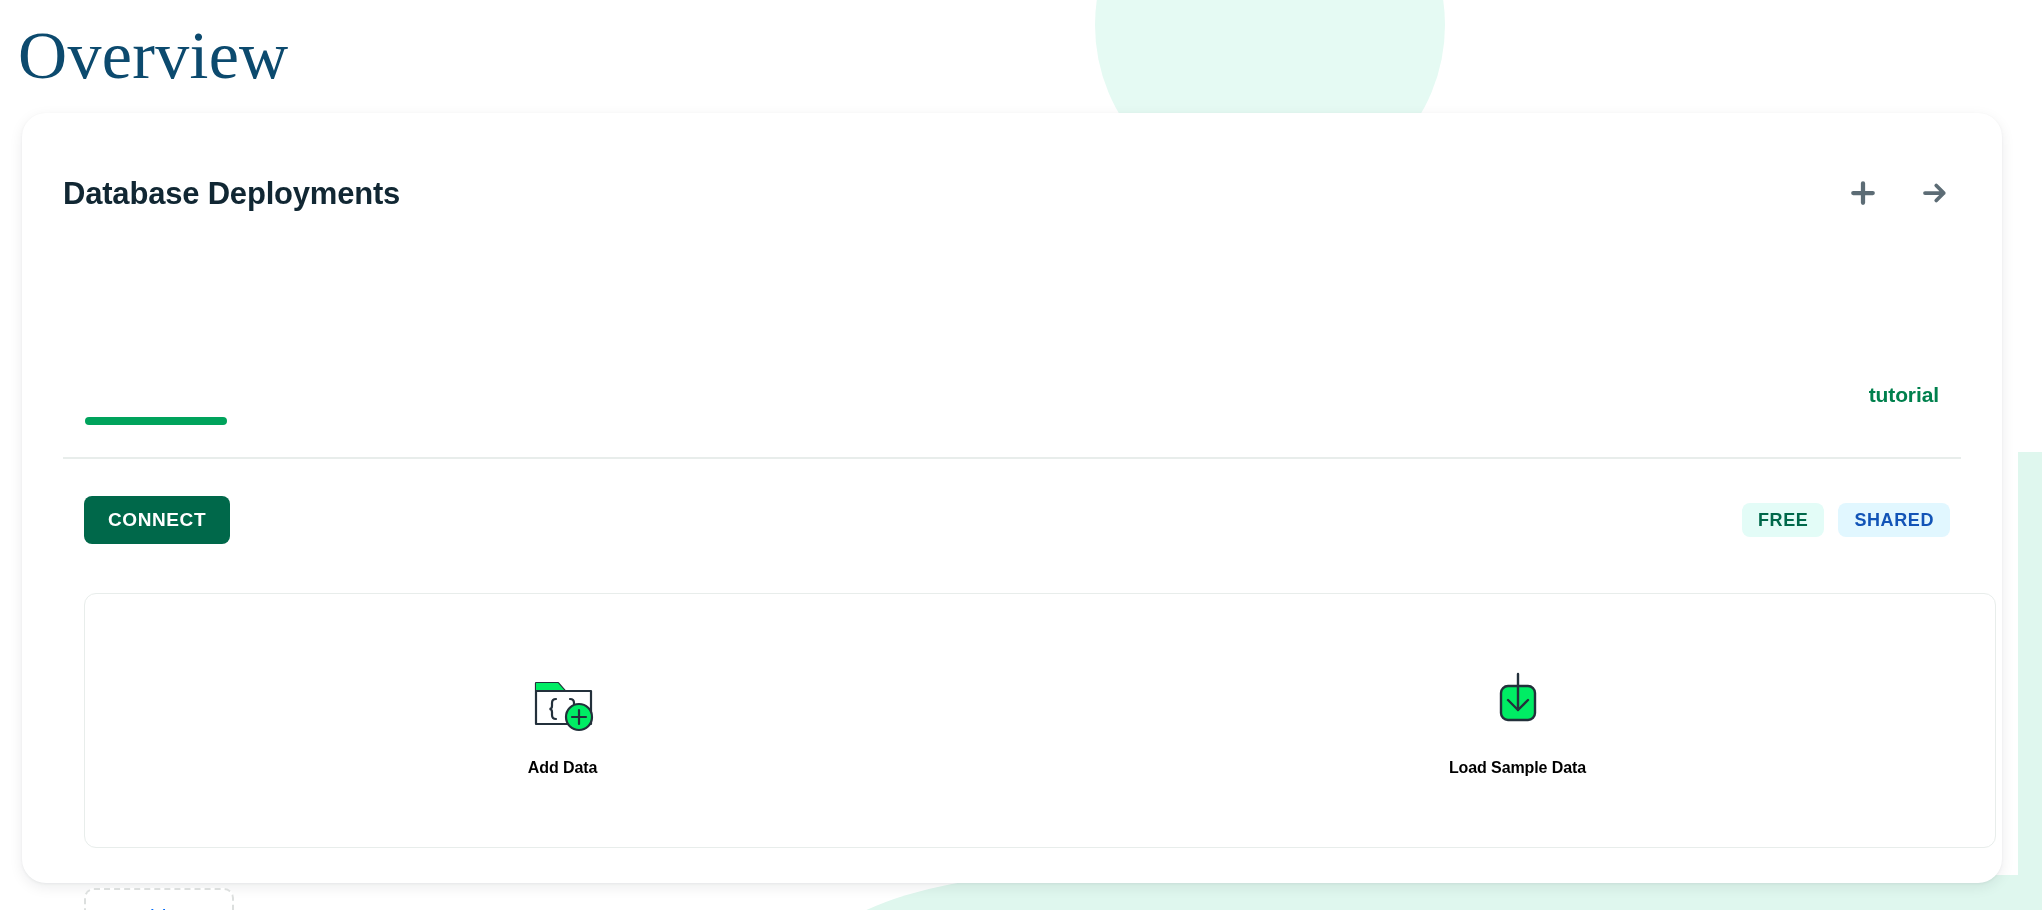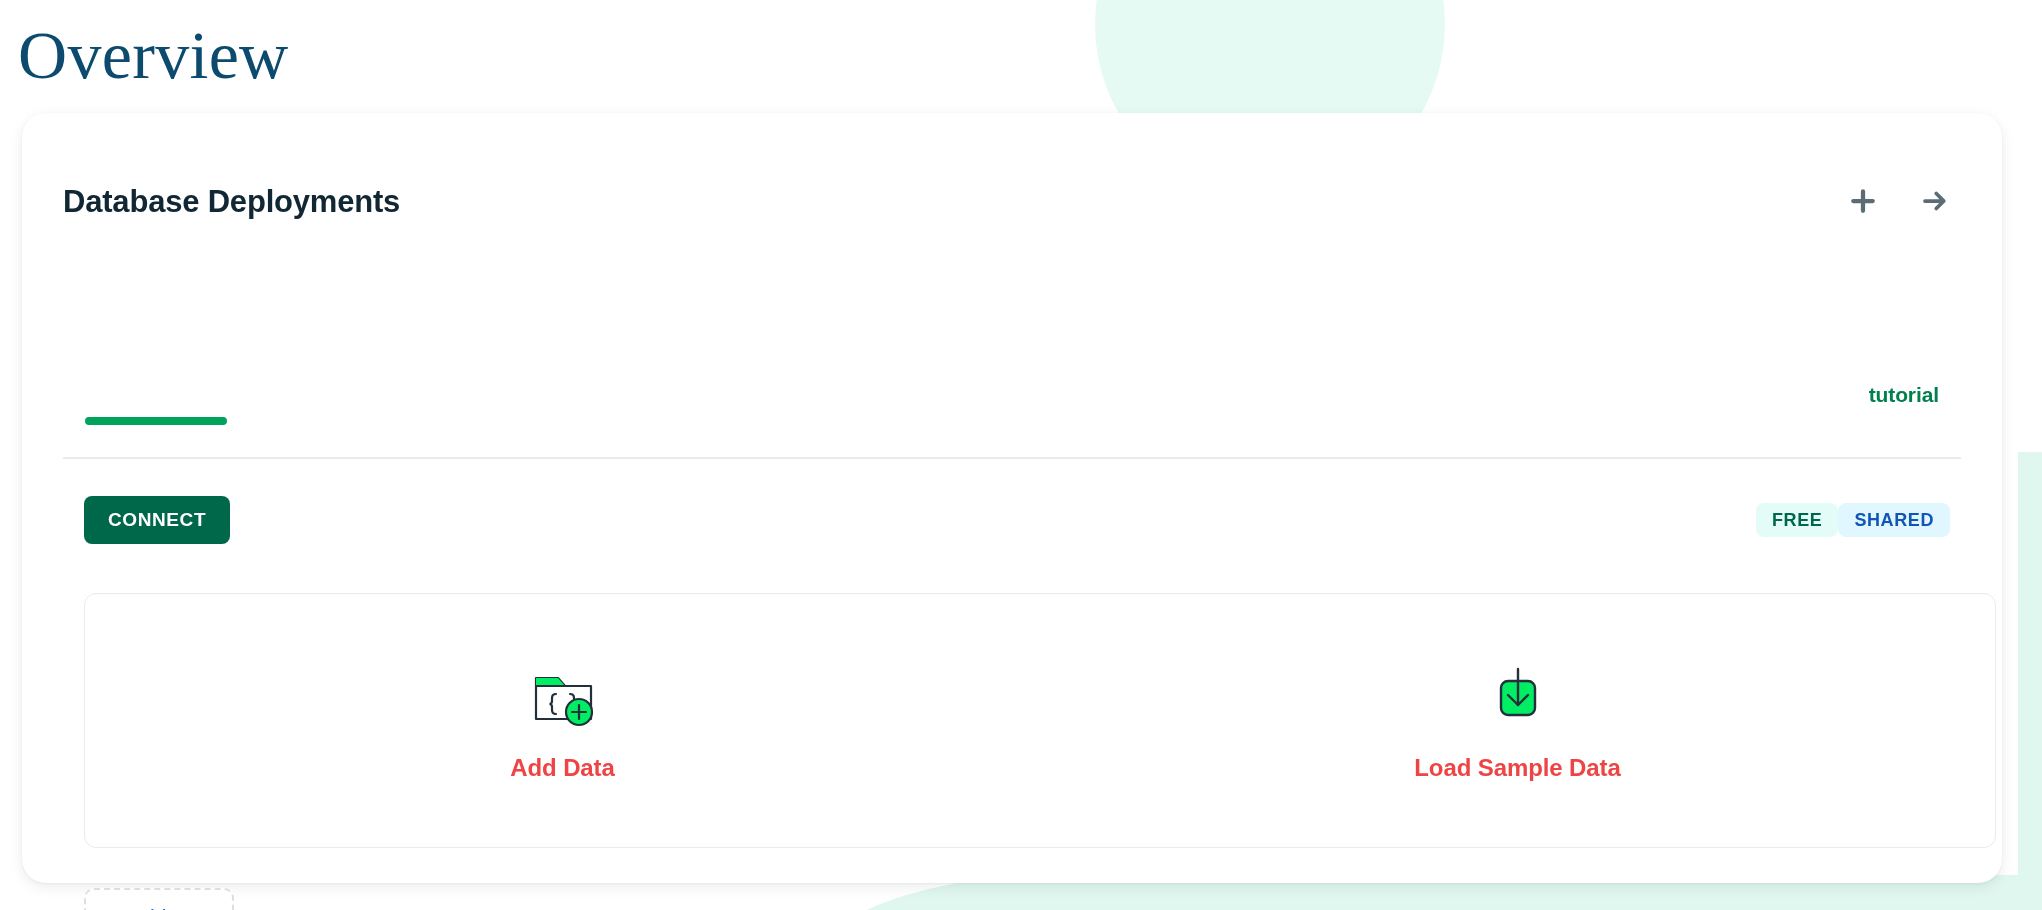--- a/index.html
+++ b/index.html
@@ -70,21 +70,21 @@
     top: 113px;
     width: 1980px;
     height: 770px;
     background: #ffffff;
     border-radius: 24px;
     box-shadow: 0 4px 14px rgba(16,24,40,0.08), 0 1px 3px rgba(16,24,40,0.05);
   }
 
   .card-header {
     position: absolute;
-    left: 0; top: 16px; right: 0;
+    left: 0; top: 8px; right: 0;
     height: 110px;
   }
 
   .card-title {
     position: absolute;
     left: 41px;
     top: 55px;
     font-size: 31px;
     font-weight: 700;
     color: #112733;
@@ -196,21 +196,21 @@
     font-weight: 700;
     letter-spacing: 0.6px;
     cursor: pointer;
     font-family: "Liberation Sans", sans-serif;
   }
 
   .badges {
     margin-left: auto;
     display: flex;
     align-items: center;
-    gap: 0;
+    gap: 14px;
   }
 
   .badge {
     height: 34px;
     display: flex;
     align-items: center;
     padding: 0 16px;
     border-radius: 8px;
     font-size: 18px;
     font-weight: 700;
@@ -239,23 +239,23 @@
     align-items: center;
     justify-content: center;
     gap: 22px;
     cursor: pointer;
     text-decoration: none;
   }
 
   .panel-icon { width: 72px; height: 72px; display: block; }
 
   .panel-label {
-    font-size: 24px;
-    font-weight: 700;
-    color: #ef4444;
+    font-size: 16px;
+    font-weight: 700;
+    color: #000000;
     letter-spacing: -0.1px;
   }
 
   
   .add-tag {
     position: absolute;
     left: 62px;
     top: 775px;
     height: 58px;
     padding: 0 26px;

